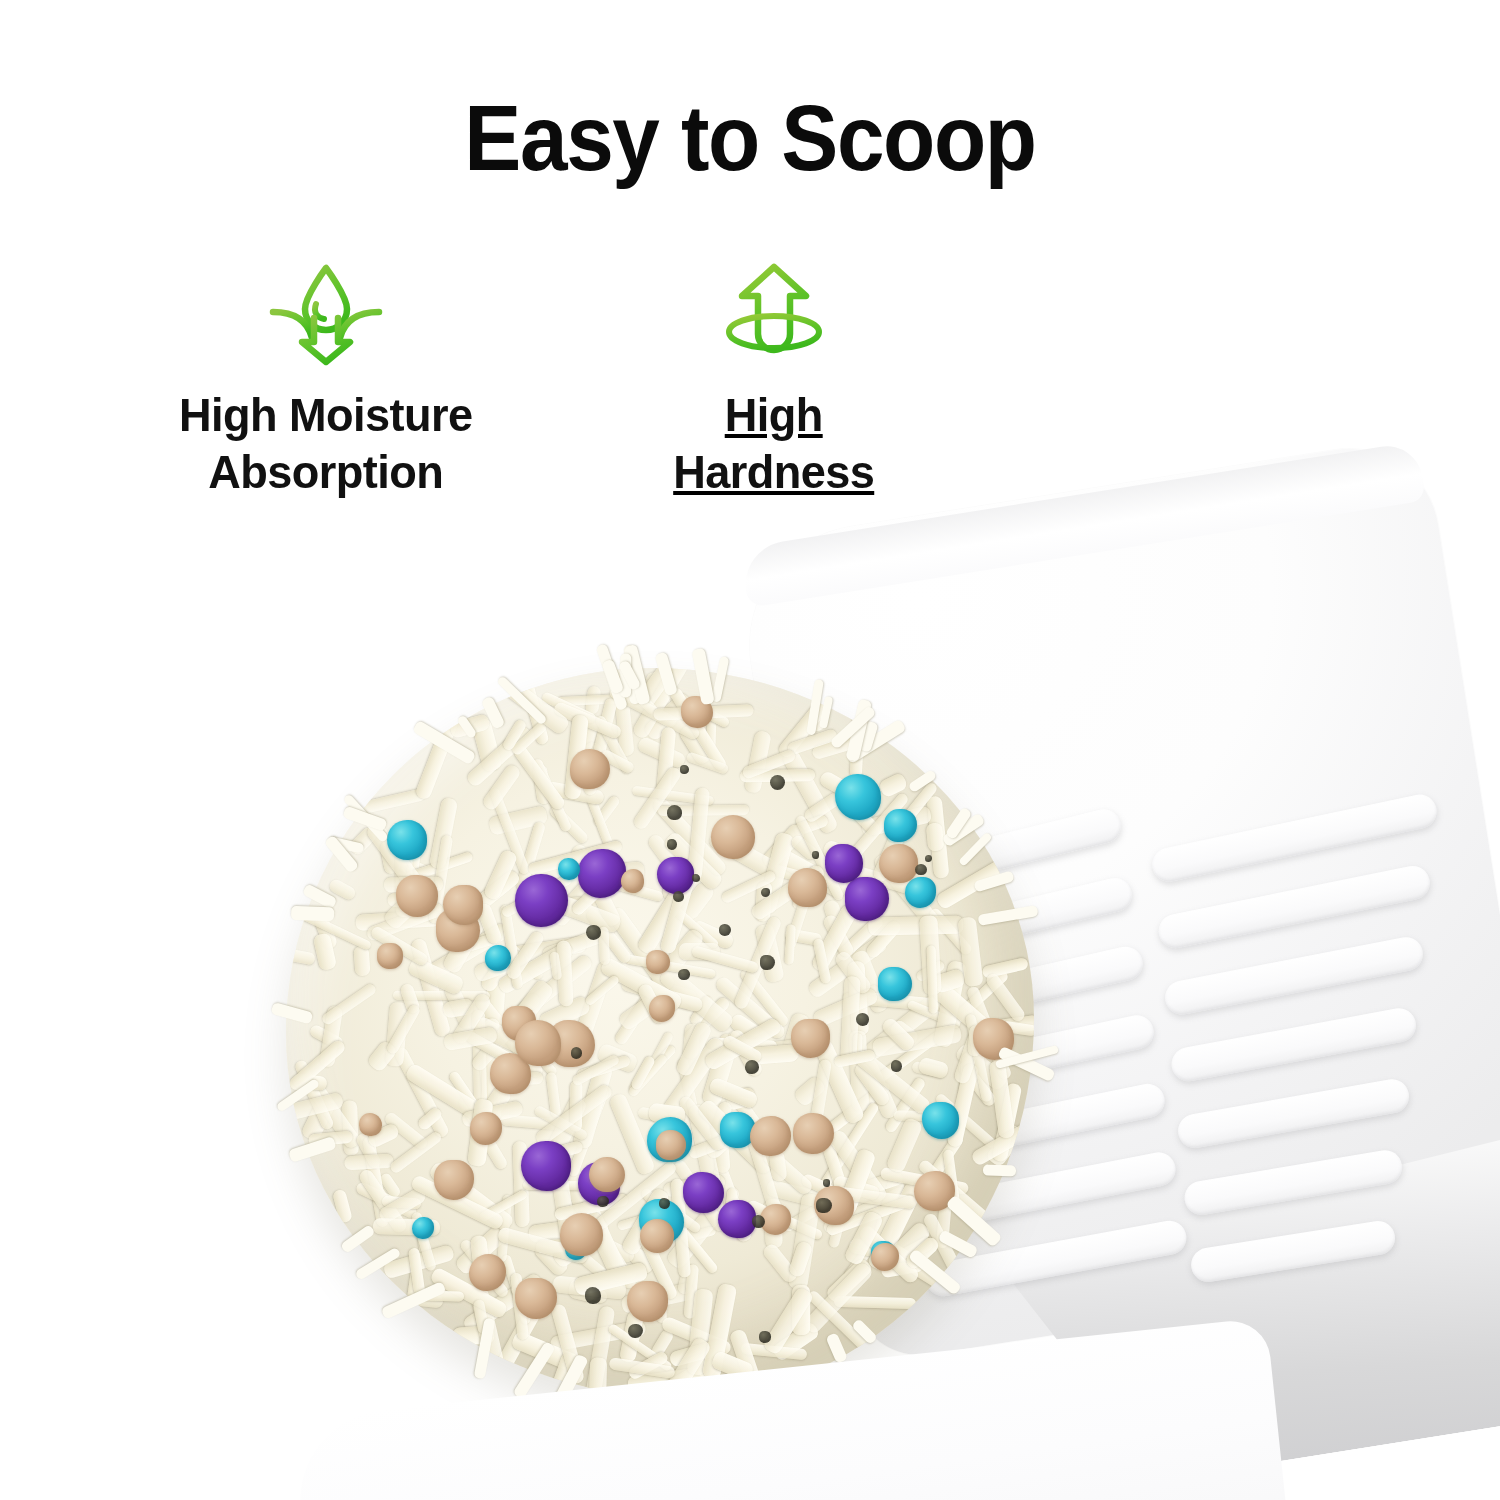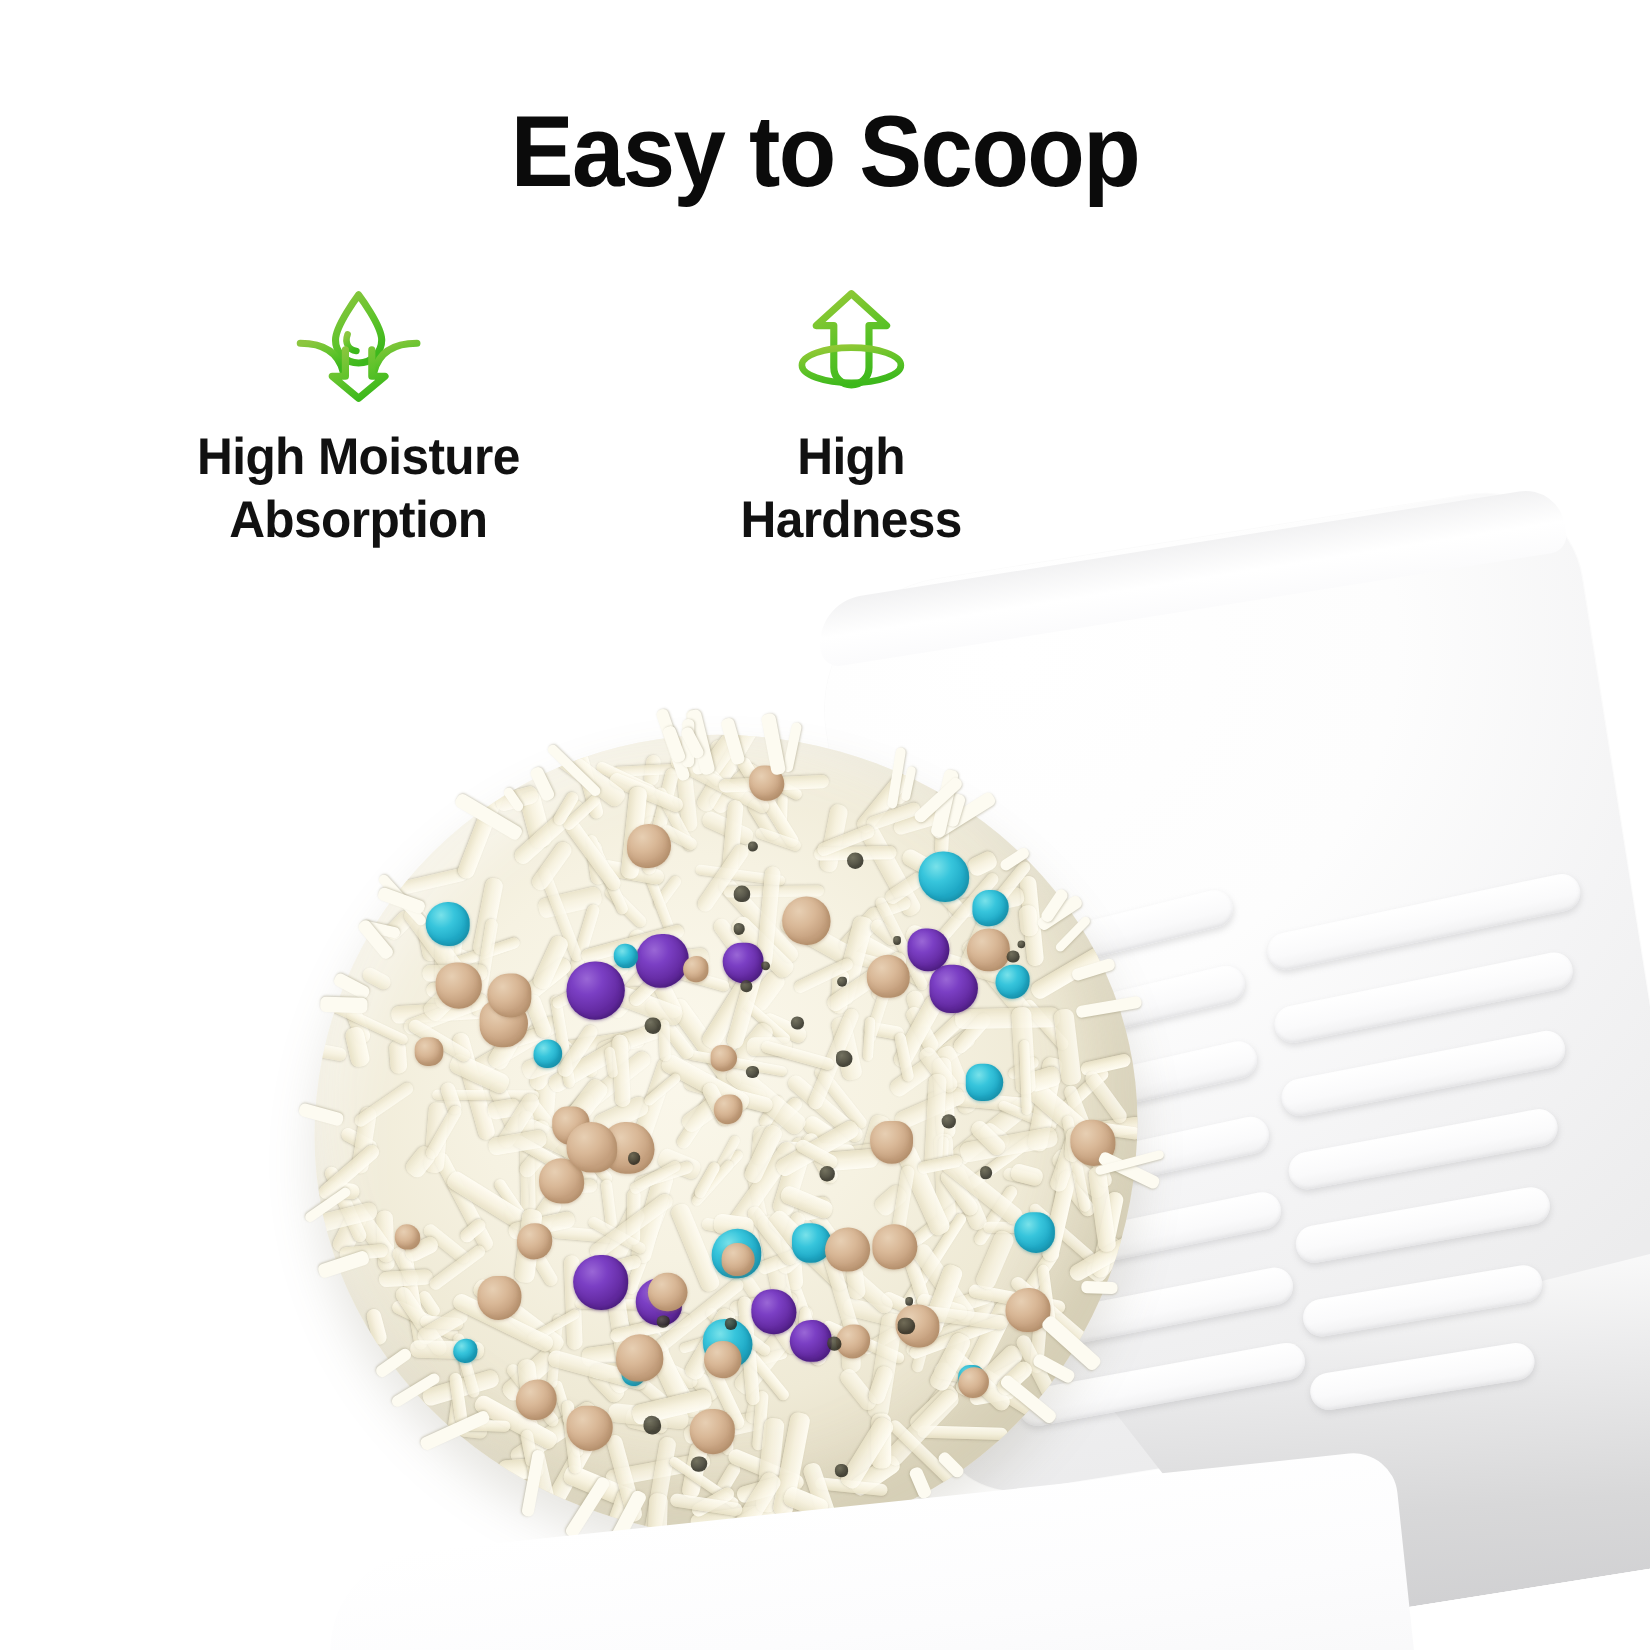--- a/index.html
+++ b/index.html
@@ -44,21 +44,21 @@
     align-items: flex-start;
     justify-content: flex-start;
   }
   .feature {
     display: flex;
     flex-direction: column;
     align-items: center;
   }
   .feature-1 { width: 420px; margin-left: 116px; }
   .feature-2 { width: 420px; margin-left: 38px; }
-  .feature-3 { width: 400px; margin-left: 38px; }
+  .feature-3 { width: 400px; margin-left: 38px; text-decoration: underline; }
 
   .feature-icon {
     height: 106px;
     display: flex;
     align-items: flex-start;
     justify-content: center;
   }
   .feature-label {
     margin-top: 18px;
     text-align: center;

